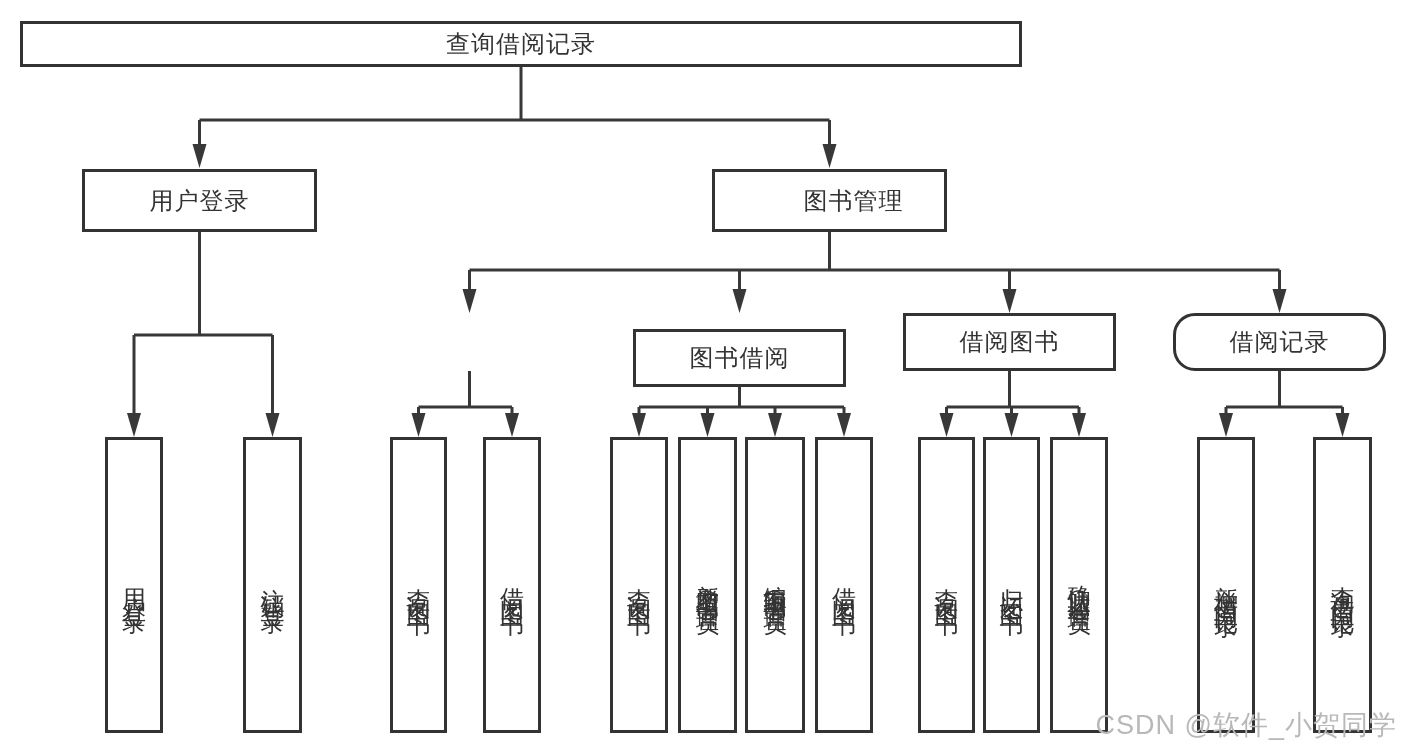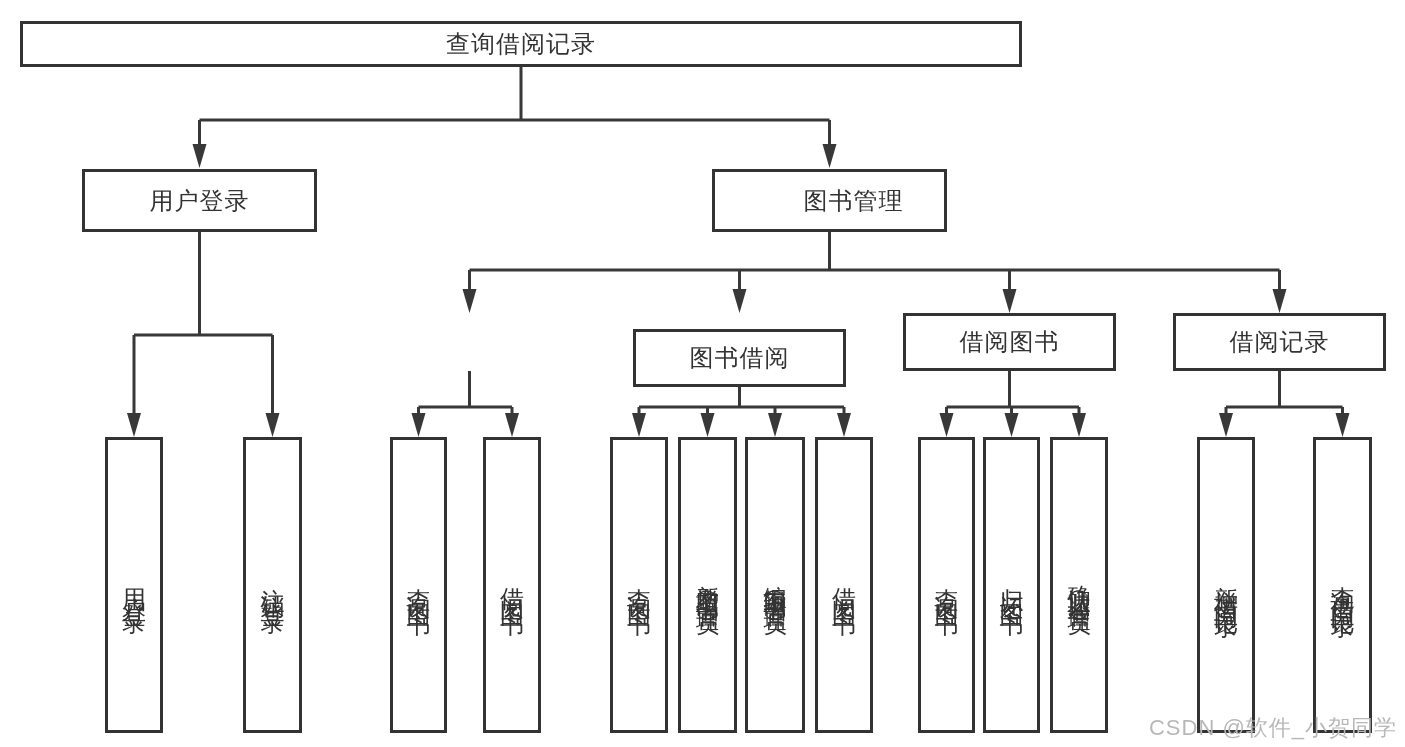--- a/index.html
+++ b/index.html
@@ -41,21 +41,21 @@
     font-size: 24px;
     letter-spacing: 8px;
     line-height: 1;
   }
   .v-node.gap-m .v-label { letter-spacing: 6px; }
   .v-node.gap-s .v-label { letter-spacing: 4px; font-size: 23px; }
   #watermark {
     position: absolute;
     right: 8px;
     bottom: 4px;
-    font-size: 22px;
+    font-size: 27px;
     letter-spacing: 1px;
     color: #b8b8b8;
     z-index: 2;
     white-space: nowrap;
   }
 </style>
 </head>
 <body>
 
 <div id="canvas">
@@ -104,21 +104,21 @@
     </g>
   </svg>
 
   <div class="node h-node" style="left:20px; top:21px; width:1002px; height:46px;">查询借阅记录</div>
 
   <div class="node h-node" style="left:82px; top:169px; width:235px; height:63px;">用户登录</div>
   <div class="node h-node" style="left:712px; top:169px; width:235px; height:63px;padding-left:48px;">图书管理</div>
 
   <div class="node h-node" style="left:633px; top:313px; width:213px; height:58px;margin-top:16px;">图书借阅</div>
   <div class="node h-node" style="left:903px; top:313px; width:213px; height:58px;">借阅图书</div>
-  <div class="node h-node" style="left:1173px; top:313px; width:213px; height:58px;">借阅记录</div>
+  <div class="node h-node" style="left:1173px; top:313px; width:213px; height:58px;border-radius:22px;">借阅记录</div>
 
   <div class="node v-node" style="left:105px; top:437px; width:58px; height:296px;">
     <span class="v-label">用户登录</span>
   </div>
   <div class="node v-node" style="left:243px; top:437px; width:59px; height:296px;">
     <span class="v-label">注销登录</span>
   </div>
 
   <div class="node v-node" style="left:390px; top:437px; width:57px; height:296px;">
     <span class="v-label">查询图书</span>

